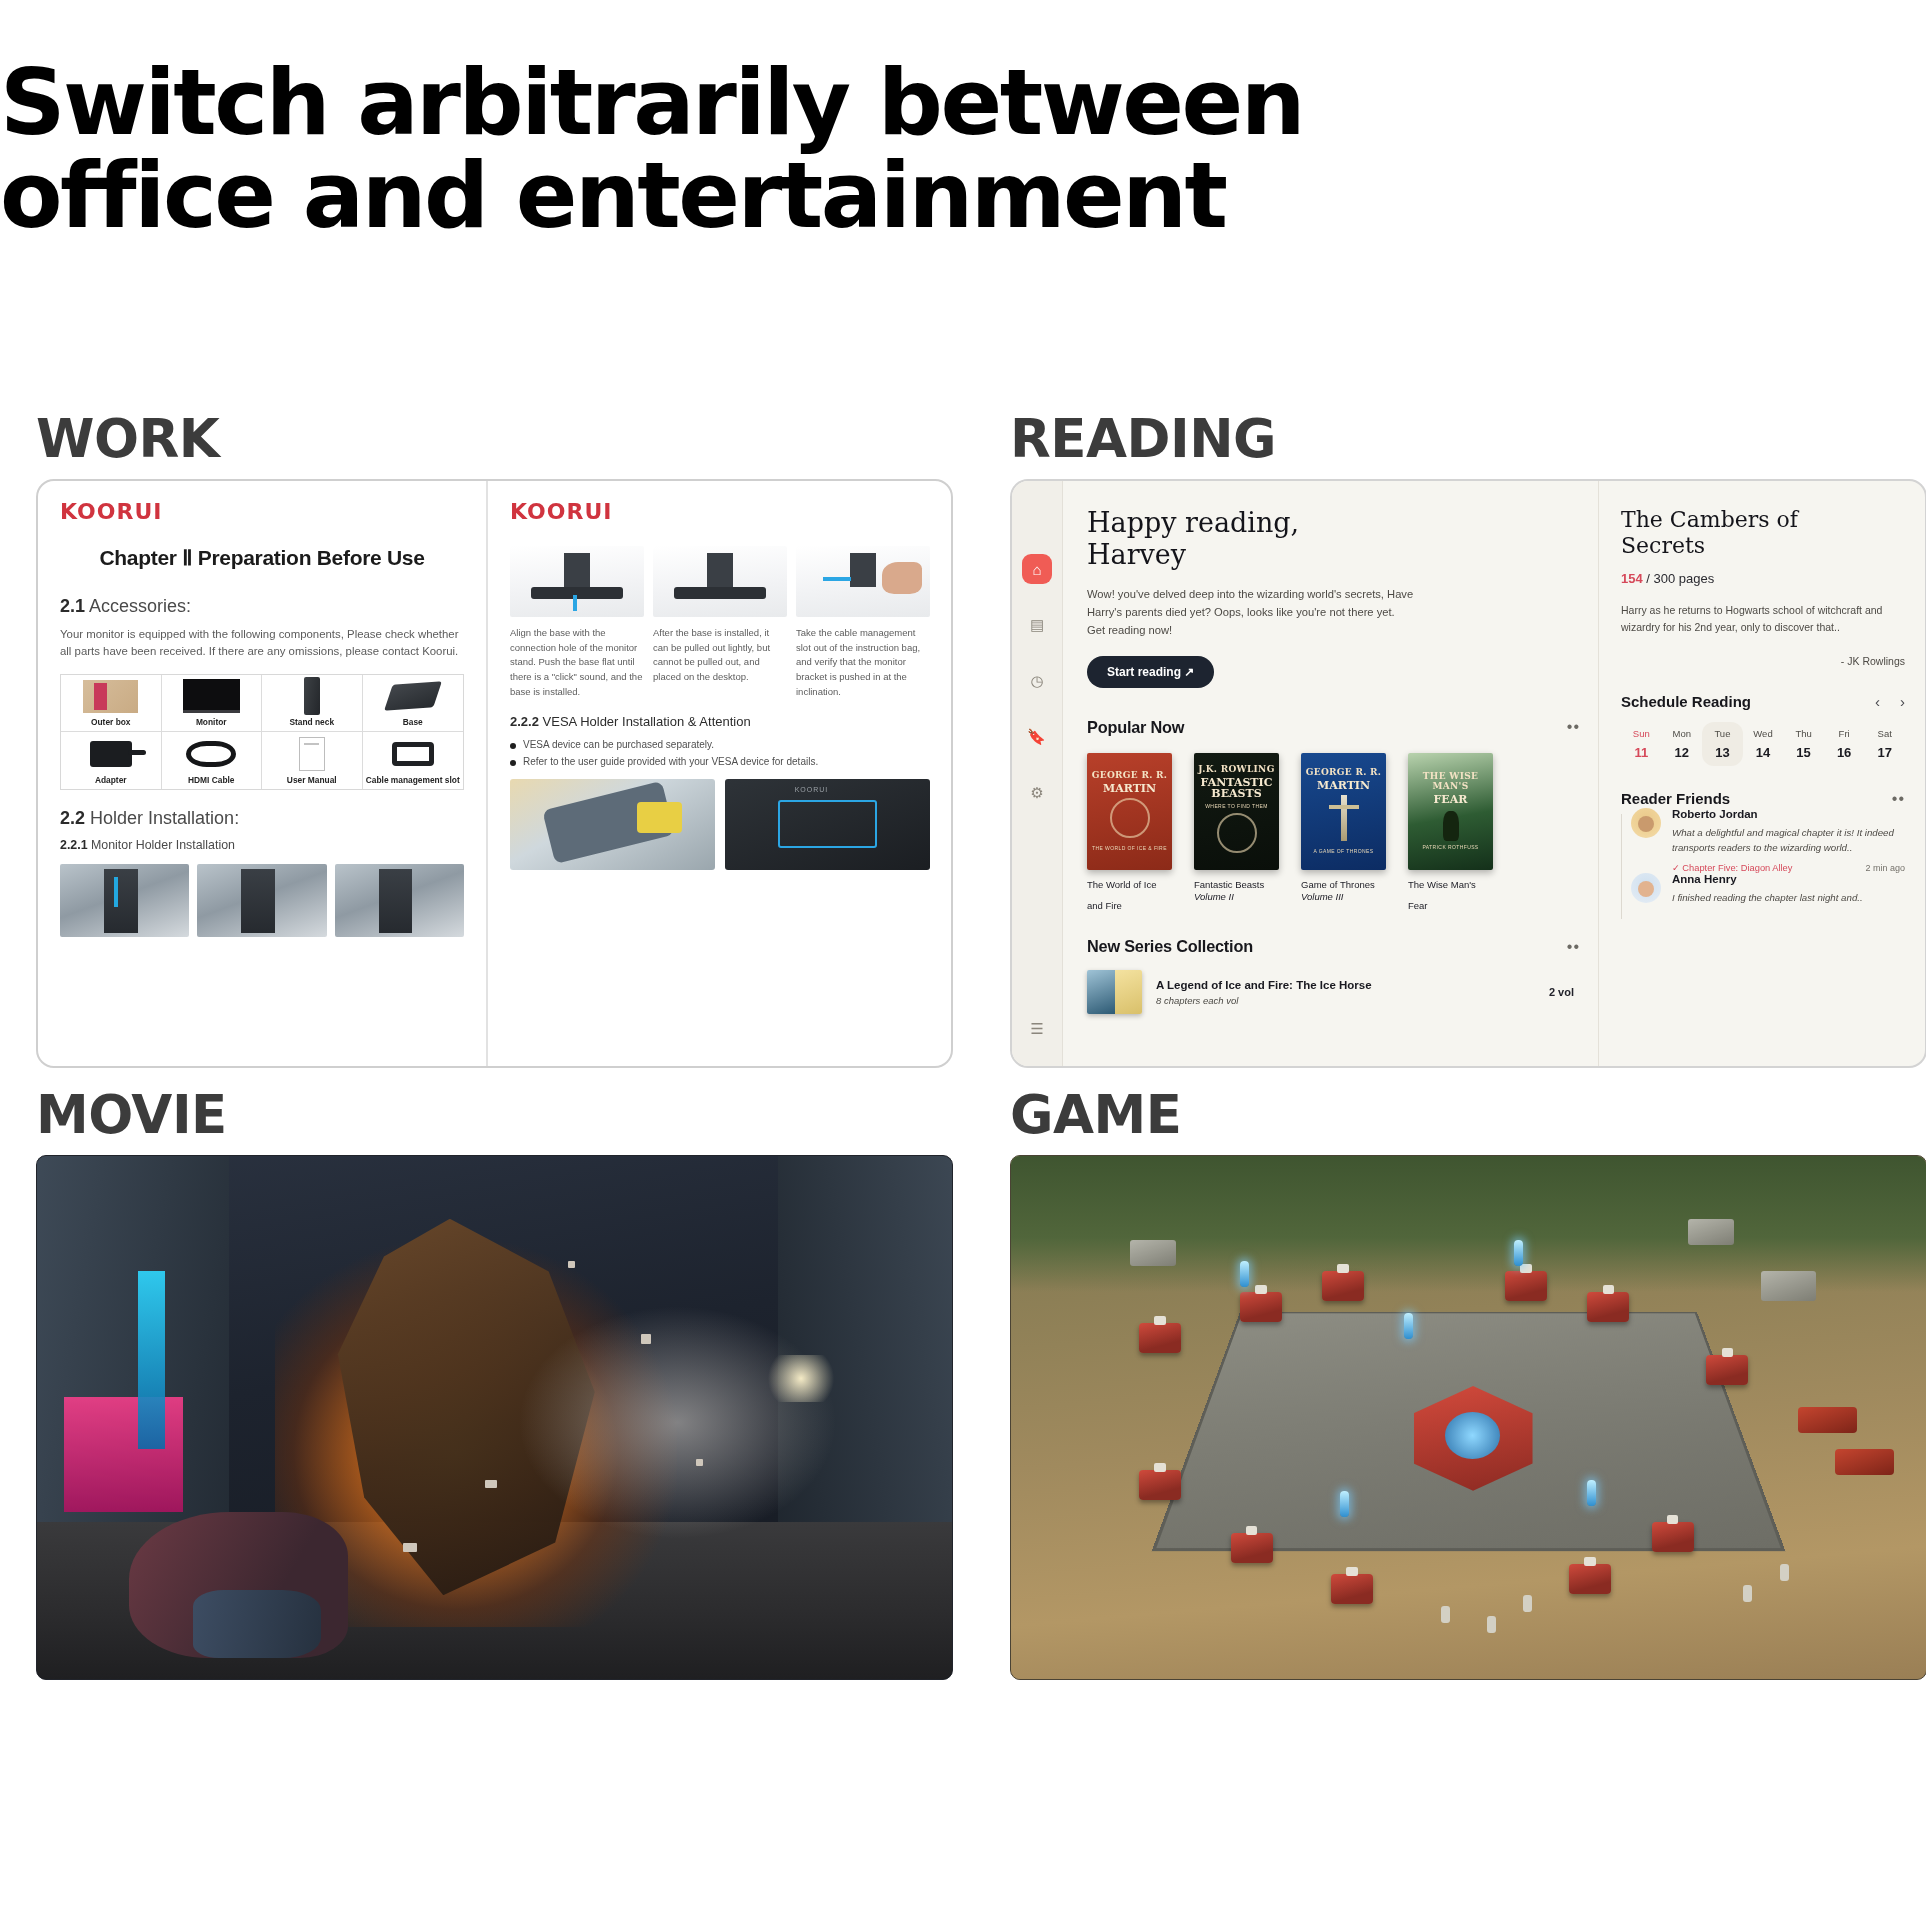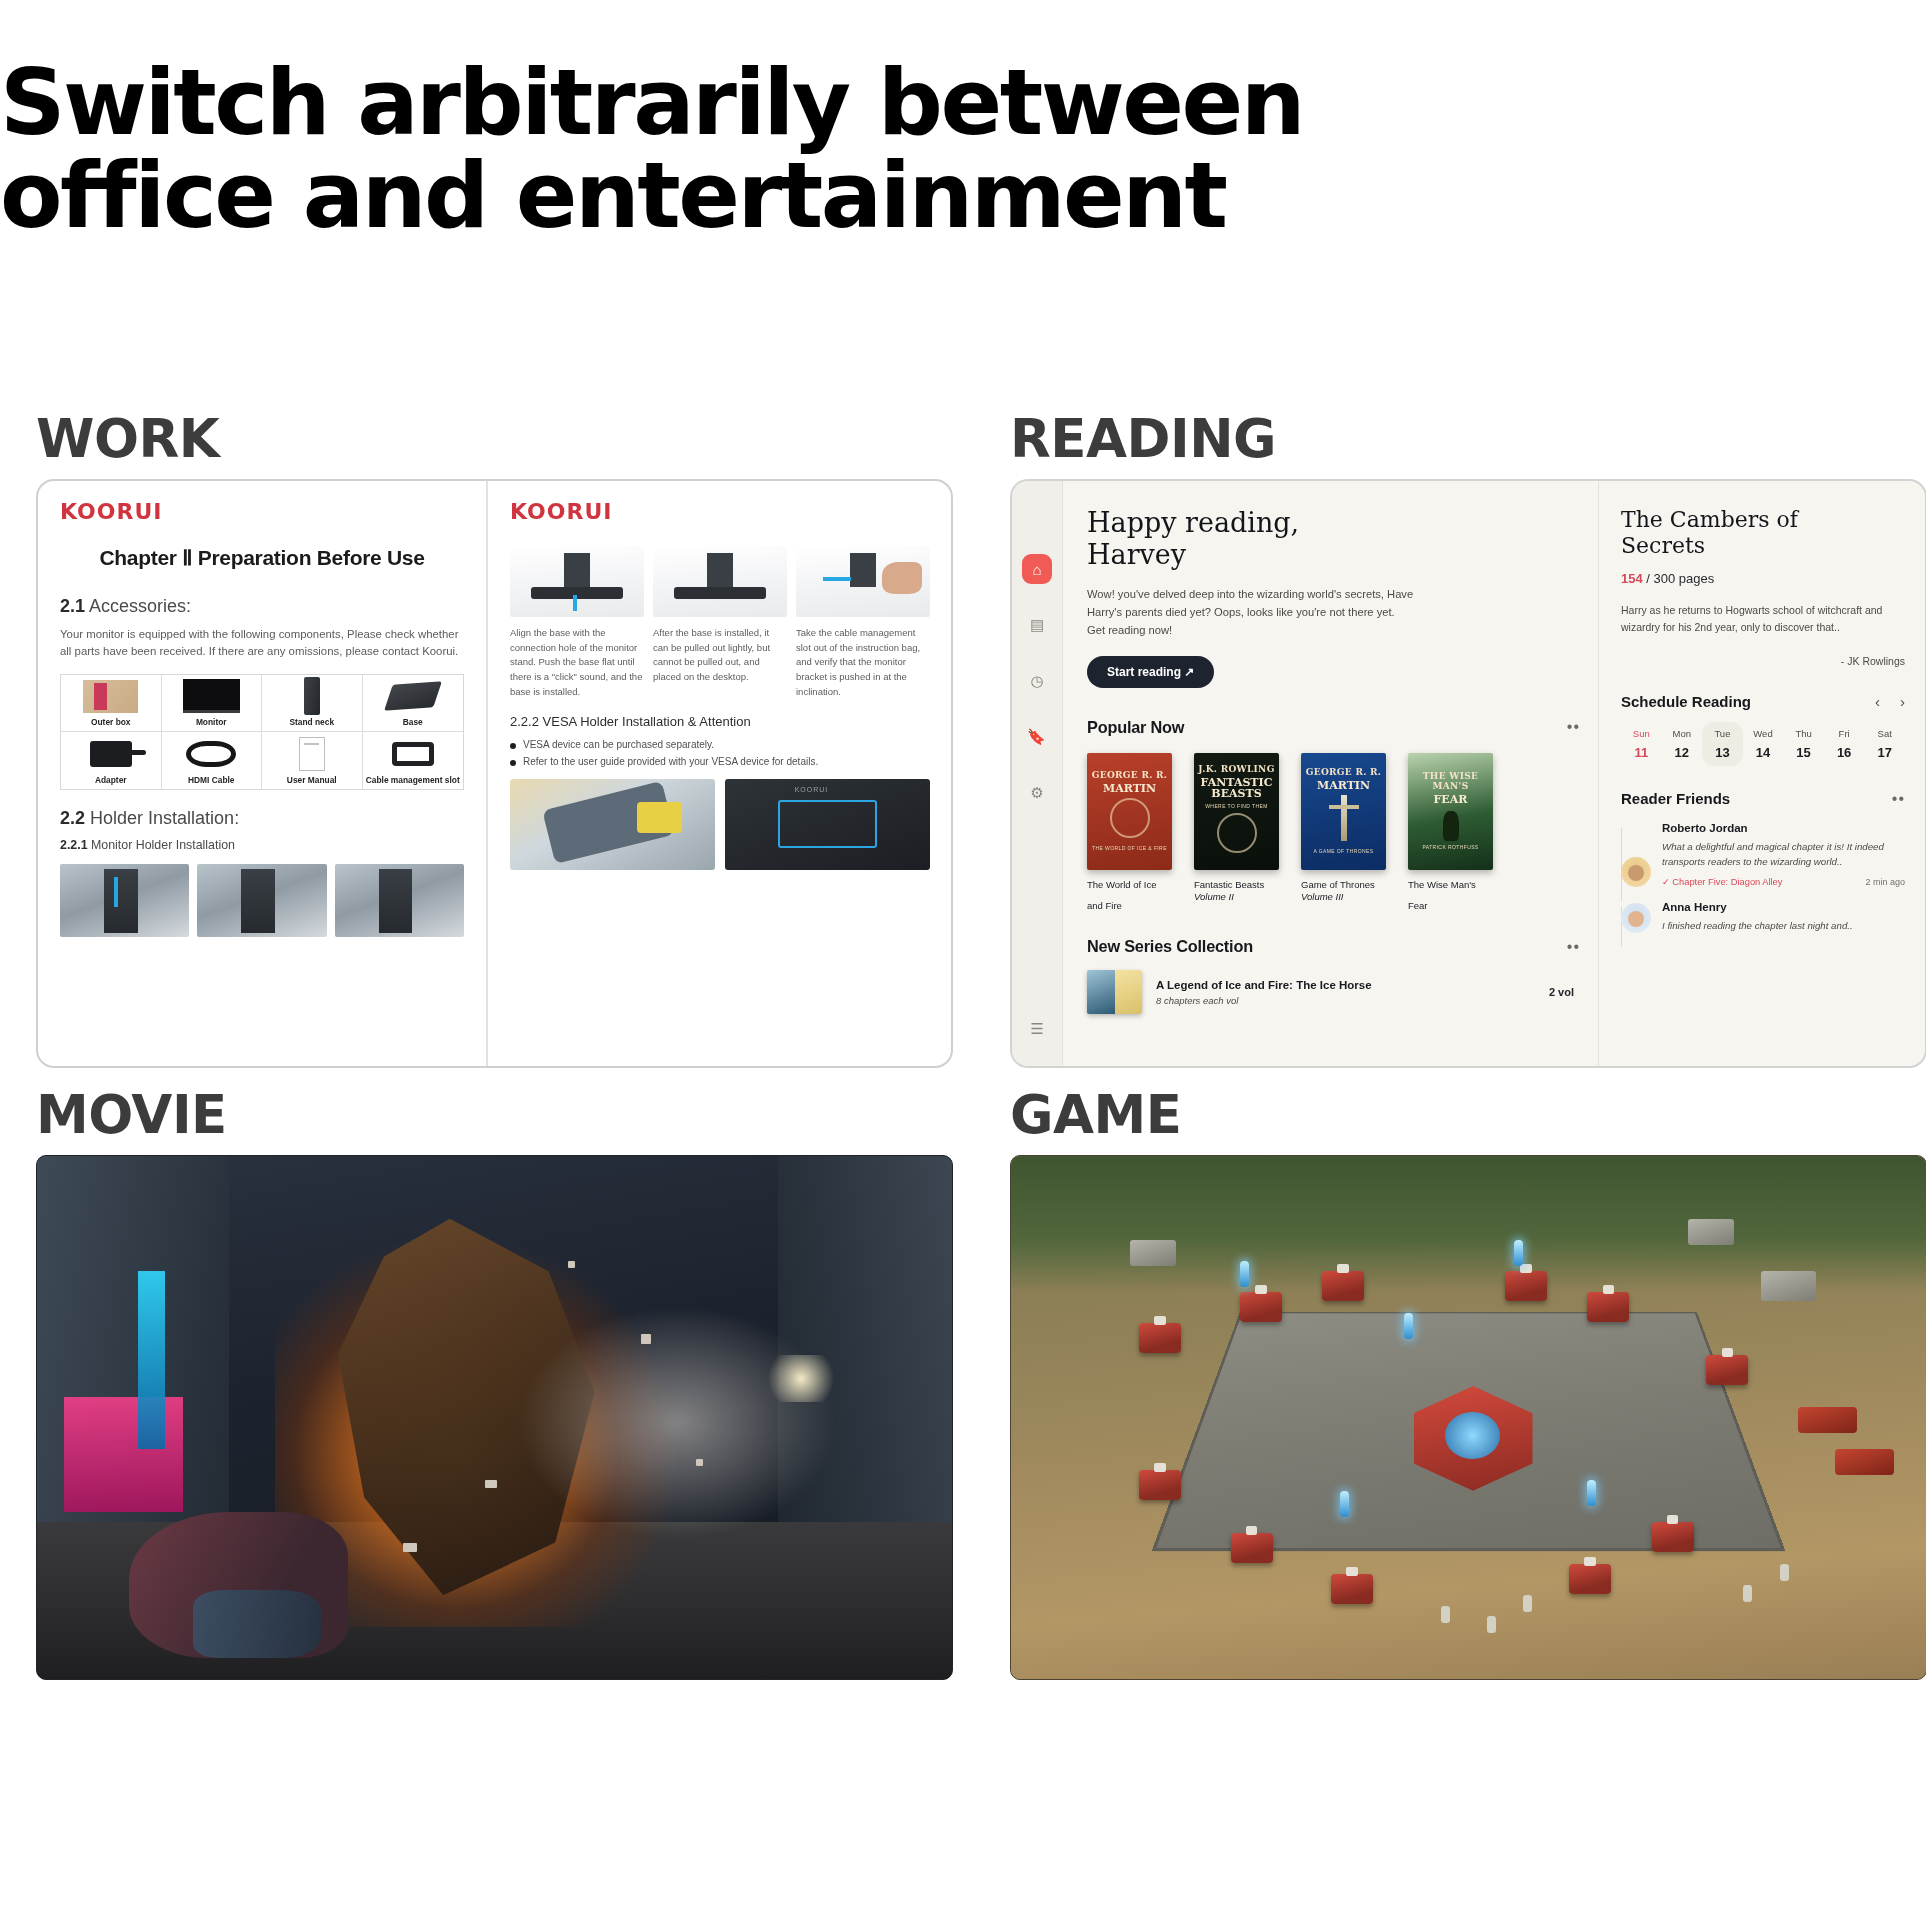--- a/index.html
+++ b/index.html
@@ -133,21 +133,21 @@
   .step-img .plate { position:absolute; left:16%; bottom:26%; width:68%; height:16%; background:#2c3035; border-radius:3px; }
   .step-img .riser { position:absolute; left:40%; top:10%; width:20%; height:48%; background:#3a3f45; }
   .step-img .bluearrow { position:absolute; left:47%; bottom:8%; width:4px; height:16px; background:#2ba6e4; }
   .step-img .sidearrow { position:absolute; left:20%; top:44%; width:28px; height:4px; background:#2ba6e4; }
   .step-img .hand { position:absolute; right:6%; top:22%; width:30%; height:46%; background:#d9a98c; border-radius:40% 20% 30% 30%; }
 
   .step-text-row { display: flex; gap: 9px; margin-bottom: 14px; }
   .step-text { flex: 1; font-size: 9.5px; line-height: 1.55; color: #5d5d5d; }
 
   .vesa-h { font-size: 13px; color: #2c2c2c; margin-bottom: 10px; }
-  .vesa-h b { font-weight: 400; }
+  .vesa-h b { font-weight: 700; }
   .bullet { font-size: 10px; color: #4f4f4f; margin-bottom: 6px; display: flex; gap: 7px; align-items: flex-start; }
   .bullet .dot { width: 6px; height: 6px; border-radius: 50%; background: #1f1f1f; margin-top: 4px; flex: none; }
   .vesa-row { display: flex; gap: 10px; margin-top: 12px; }
   .vesa-img { flex: 1; height: 91px; border-radius: 3px; position: relative; overflow: hidden;
     background: linear-gradient(150deg,#e8d9b0 0%,#cfd8dd 40%,#9aa6ad 100%); }
   .vesa-img .clamp { position:absolute; left:18%; top:18%; width:60%; height:60%; background:#5d6b78; border-radius:8px; transform: rotate(-14deg); }
   .vesa-img .yellow { position:absolute; right:16%; top:26%; width:22%; height:34%; background:#e8cf44; border-radius:4px; }
   .vesa-img.dark { background: linear-gradient(160deg,#2e3338,#1b1e22); }
   .vesa-img.dark .sq { position:absolute; left:26%; top:24%; width:48%; height:52%; border:2px solid #2ba6e4; border-radius:3px; }
   .vesa-img.dark .brand { position:absolute; left:34%; top:8%; font-size:7px; color:#9aa0a6; letter-spacing:1px; }
@@ -228,21 +228,21 @@
   .cal-arrows { display:flex; gap: 20px; color:#4a4a50; font-size: 15px; }
   .cal-days { display: grid; grid-template-columns: repeat(7,1fr); margin-top: 12px; text-align: center; }
   .cal-day { padding: 6px 0; border-radius: 12px; }
   .cal-day.sel { background: #efece4; }
   .cal-dow { font-size: 9.5px; color: #4f4d48; }
   .cal-dow.red { color: #d6495a; }
   .cal-num { font-size: 13px; font-weight: 700; color: #1b1b21; margin-top: 6px; }
   .cal-num.red { color: #d6495a; }
 
   .friends-head { display:flex; align-items:center; justify-content:space-between; margin-top: 24px; }
-  .friend { display:flex; gap: 11px; margin-top: 14px; position: relative; padding-left: 0; align-items: flex-end; }
+  .friend { display:flex; gap: 11px; position: relative; padding-left: 10px; }
   .friend:before { content:""; position:absolute; left:0; top:6px; bottom:-14px; width:1px; background:#ddd9d0; }
   .avatar { width: 30px; height: 30px; border-radius: 50%; flex: none; }
   .av-1 { background: radial-gradient(circle at 50% 38%, #e9c98a 0%, #f0d49a 60%, #f3dcae 100%); position:relative;}
   .av-1:after{content:"";position:absolute;left:7px;top:8px;width:16px;height:16px;border-radius:50%;background:#c99a6d;}
   .av-2 { background: radial-gradient(circle at 50% 38%, #cfe0ef 0%, #dfe9f3 70%, #eaf0f7 100%); position:relative;}
   .av-2:after{content:"";position:absolute;left:7px;top:8px;width:16px;height:16px;border-radius:50%;background:#e2b38f;}
   .friend-name { font-size: 11.5px; font-weight: 700; color: #191920; }
   .friend-msg { font-size: 9.7px; font-style: italic; line-height: 1.55; color: #4d4a45; margin-top: 5px; }
   .friend-ch { font-size: 9.3px; color: #d6495a; margin-top: 7px; }
   .friend-time { font-size: 9px; color: #74716a; position: absolute; right: 0; }

